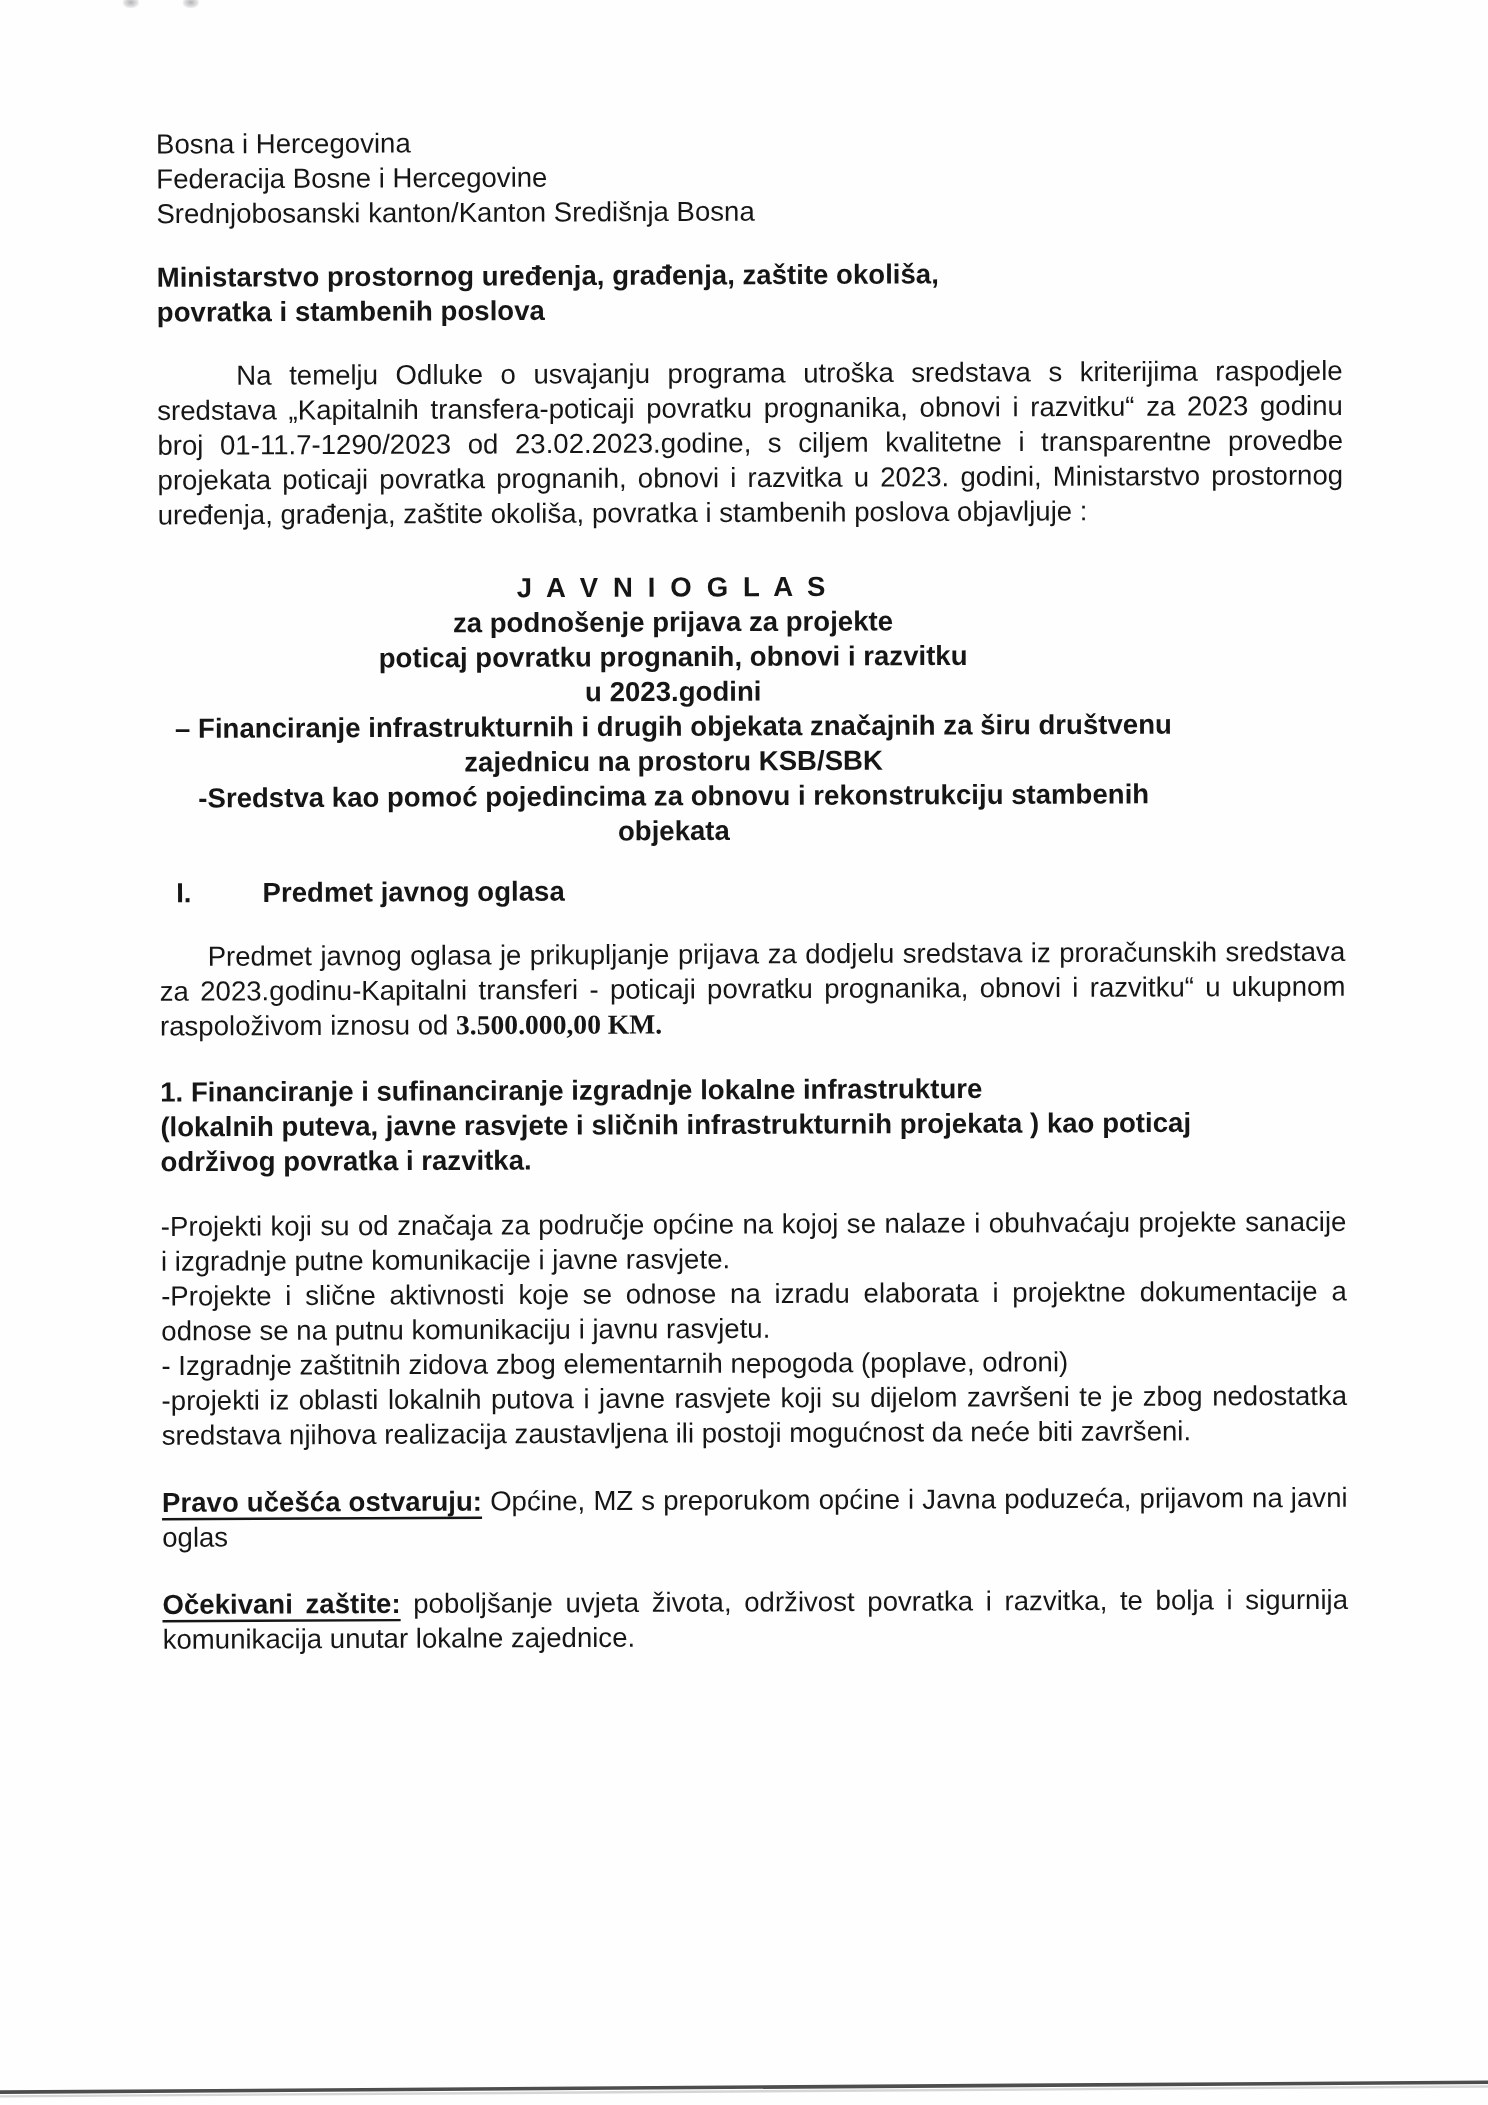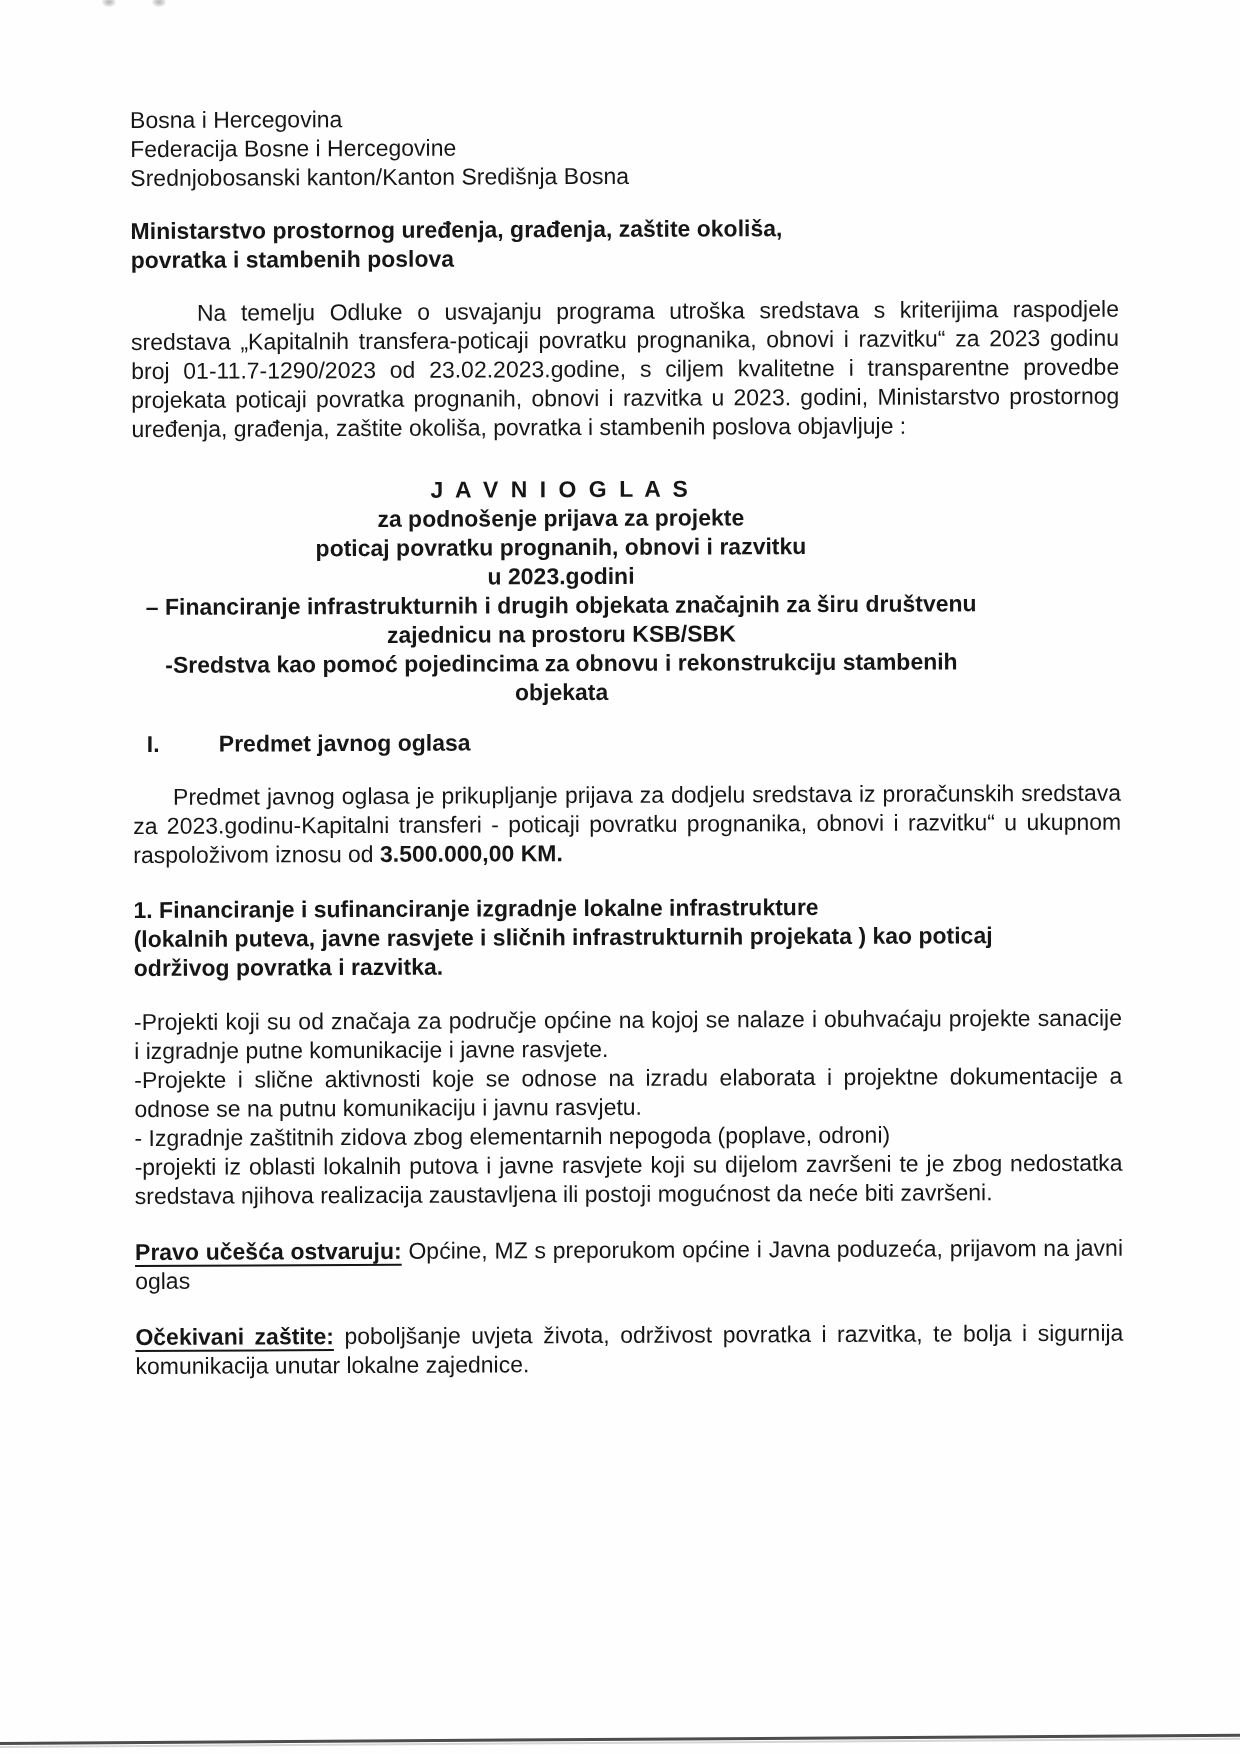--- a/index.html
+++ b/index.html
@@ -70,21 +70,21 @@
   .labelled {
     margin-top: 27px;
     text-align: justify;
   }
   .labelled .lbl {
     font-weight: 700;
     text-decoration: underline;
     text-underline-offset: 5px;
     text-decoration-thickness: 2px;
   }
-  .bold { font-weight: 700; }
+  .bold { font-weight: 700; font-family: Liberation Serif, serif; }
   
   .staple-mark {
     position: absolute;
     width: 14px;
     height: 10px;
     top: -3px;
     background: radial-gradient(ellipse at center, rgba(120,120,125,0.55) 0%, rgba(150,150,155,0.25) 55%, rgba(255,255,255,0) 75%);
   }
   .staple-a { left: 102px; }
   .staple-b { left: 152px; }

